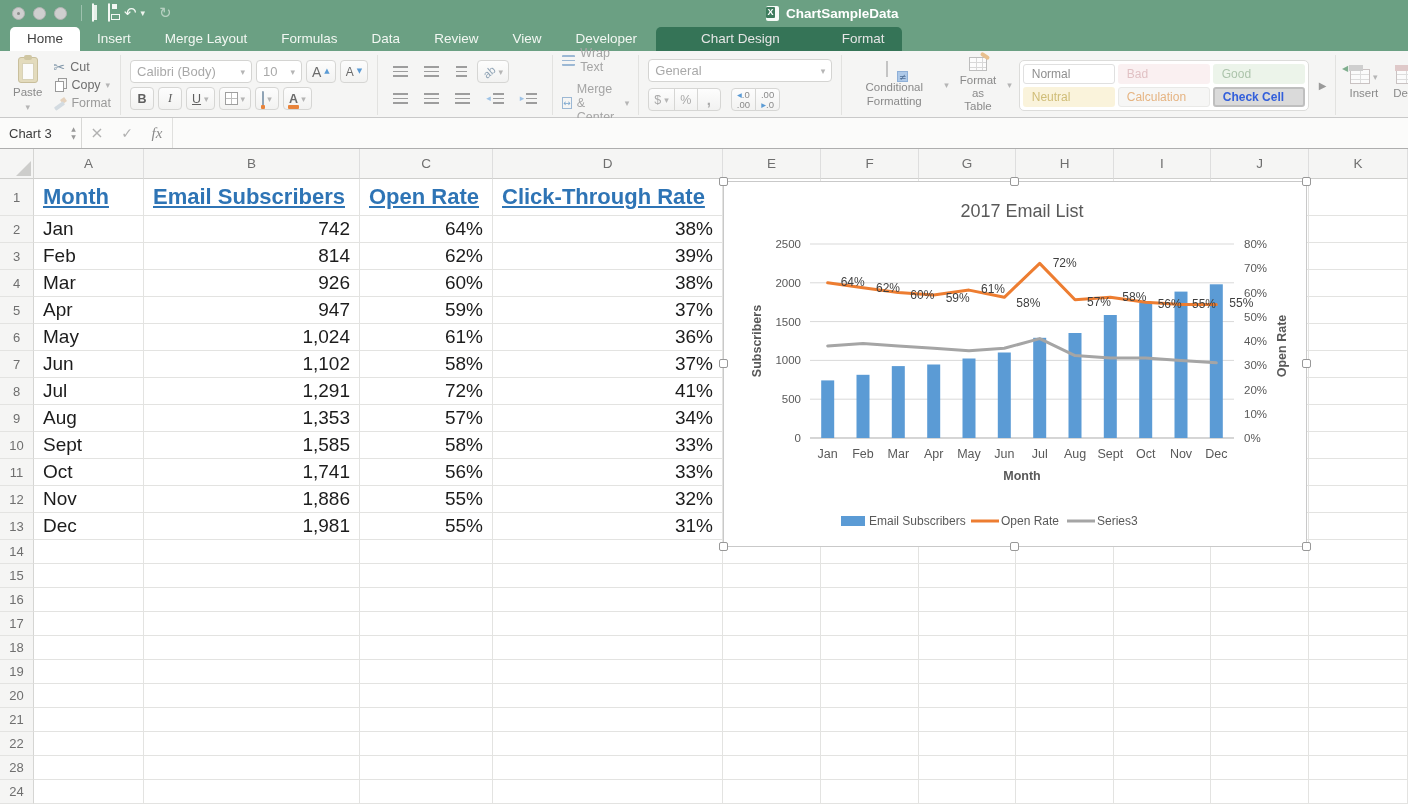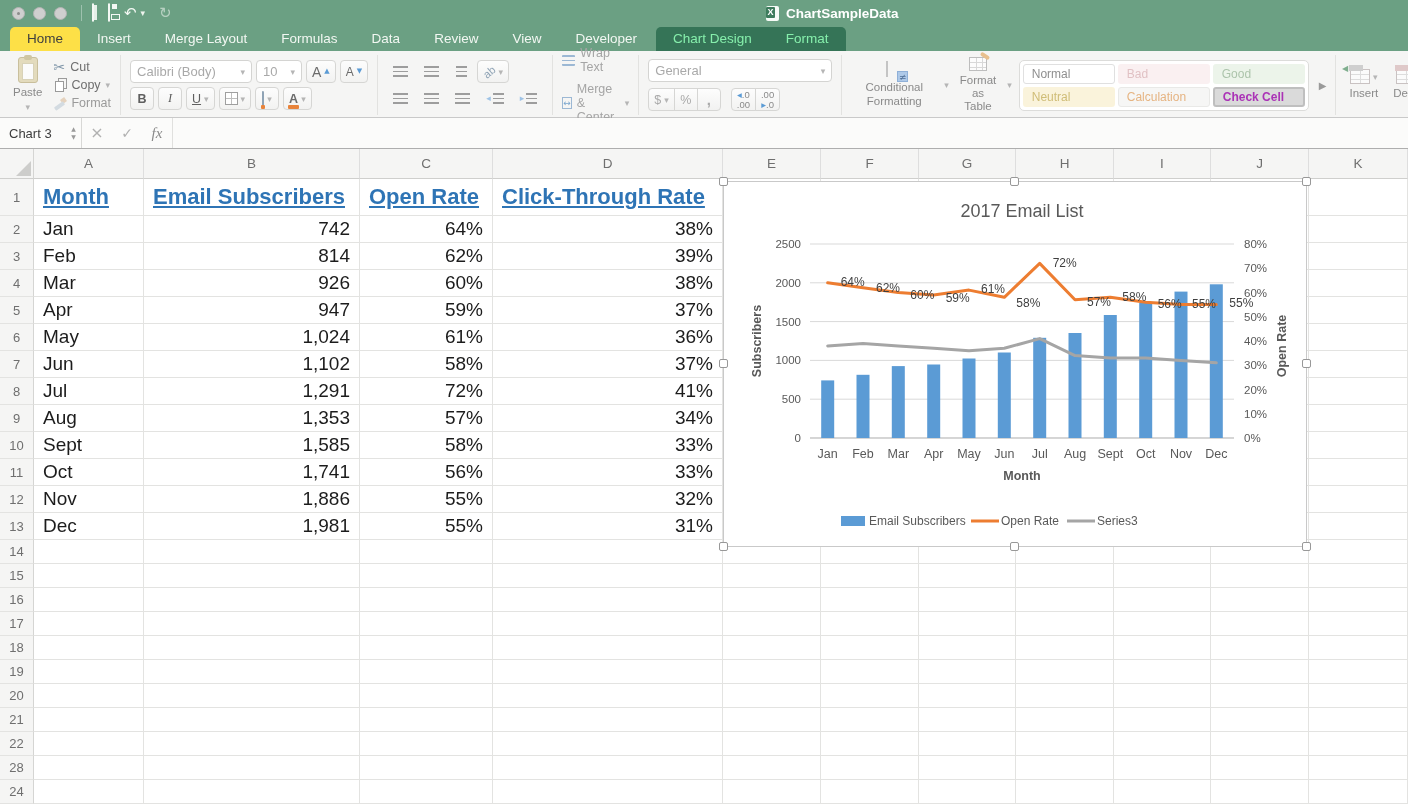--- a/index.html
+++ b/index.html
@@ -22,23 +22,23 @@
   .save-ic:before{content:"";position:absolute;left:2px;bottom:1px;width:7px;height:4px;border:1px solid #f4f8f4;}
   .dim{opacity:.55;}
   .doc-title{position:absolute;left:766px;top:0;height:26px;display:flex;align-items:center;gap:7px;color:#fff;font-size:13.5px;font-weight:bold;}
   .xls-ic{width:13px;height:15px;background:#f6fbf7;border-radius:2px;position:relative;}
   .xls-ic:after{content:"X";position:absolute;left:0;top:1px;width:9px;height:11px;background:#3e7c5d;color:#fff;
     font-size:9px;font-weight:bold;text-align:center;line-height:11px;border-radius:1px;}
 
   
   .tabbar{height:25px;background:#6ba083;display:flex;align-items:flex-end;padding-left:10px;}
   .tab{padding:4px 17px 5px;font-size:13.5px;color:#f2f7f2;cursor:default;border-radius:5px 5px 0 0;}
-  .tab.active{background:#fde047;color:#3f3f3f;}
+  .tab.active{background:#ffffff;color:#3f3f3f;}
   .ctx-group{display:flex;background:#357457;border-radius:5px 5px 0 0;margin-left:2px;}
-  .ctx-group .tab{color:#86efac;}
+  .ctx-group .tab{color:#e5e5e5;margin-left:28px;}
 
   
   .ribbon{height:67px;background:#f5f5f4;border-bottom:1px solid #c9c9c9;display:flex;align-items:stretch;
     font-size:12.5px;color:#7c7c7c;padding:4px 0 2px;}
   .rgroup{display:flex;align-items:center;padding:0 9px;border-right:1px solid #e2e2e0;gap:7px;}
   .rgroup:last-child{border-right:none;}
   .col{display:flex;flex-direction:column;justify-content:center;gap:4px;}
   .row{display:flex;align-items:center;gap:4px;}
   .bigbtn{display:flex;flex-direction:column;align-items:center;justify-content:center;gap:3px;padding:1px 4px;}
   .bigbtn .lbl{font-size:11.5px;line-height:1.15;text-align:center;color:#8a8a8a;}
@@ -93,21 +93,21 @@
      linear-gradient(#d8d8d8,#d8d8d8) 12px 0/1px 100% no-repeat,#fcfcfc;position:relative;}
   .tbl-ic.paint:after{content:"";position:absolute;right:-4px;top:-4px;width:10px;height:4px;background:#e8c08e;transform:rotate(35deg);border-radius:2px;}
   .gallery{background:#fff;border:1px solid #dcdcda;border-radius:5px;padding:3px;display:grid;
      grid-template-columns:repeat(3,92px);gap:3px;}
   .gcell{height:20px;border-radius:3px;border:1px solid transparent;font-size:12px;display:flex;align-items:center;padding:0 8px;}
   .g-normal{background:#fff;border-color:#e0e0e0;color:#8f8f8f;}
   .g-bad{background:#f6e4e6;color:#c98f94;opacity:.55;}
   .g-good{background:#e4f0e2;color:#8aab88;opacity:.7;}
   .g-neutral{background:#faf1d3;color:#c4ad56;opacity:.8;}
   .g-calc{background:#f4f4f3;color:#e0a263;border-color:#e4e4e2;opacity:.8;}
-  .g-check{background:#d6d6d6;color:#a21caf;font-weight:bold;border:2px solid #b9b9b9;opacity:.9;}
+  .g-check{background:#d6d6d6;color:#1d4ed8;font-weight:bold;border:2px solid #b9b9b9;opacity:.9;}
   .gal-arrow{font-size:10px;color:#9a9a9a;margin-left:3px;font-family:"DejaVu Sans",sans-serif;}
   .cells-ic{width:20px;height:15px;border:1px solid #c9c2c2;background:
      linear-gradient(#ddd,#ddd) 0 4px/100% 1px no-repeat,
      linear-gradient(#ddd,#ddd) 0 9px/100% 1px no-repeat,
      linear-gradient(#ddd,#ddd) 9px 0/1px 100% no-repeat,#fbfbfb;position:relative;}
   .cells-ic.ins:before{content:"";position:absolute;left:-2px;top:-5px;width:14px;height:6px;background:#cfcfcf;}
   .cells-ic.ins:after{content:"◀";position:absolute;left:-9px;top:-6px;font-size:8px;color:#7fae8e;font-family:"DejaVu Sans",sans-serif;}
   .cells-ic.del:before{content:"";position:absolute;left:-2px;top:-5px;width:16px;height:6px;background:#dfc9c9;}
   .cells-ic.del:after{content:"✕";position:absolute;right:-8px;top:-7px;font-size:8px;color:#d89a9a;font-family:"DejaVu Sans",sans-serif;}
 

